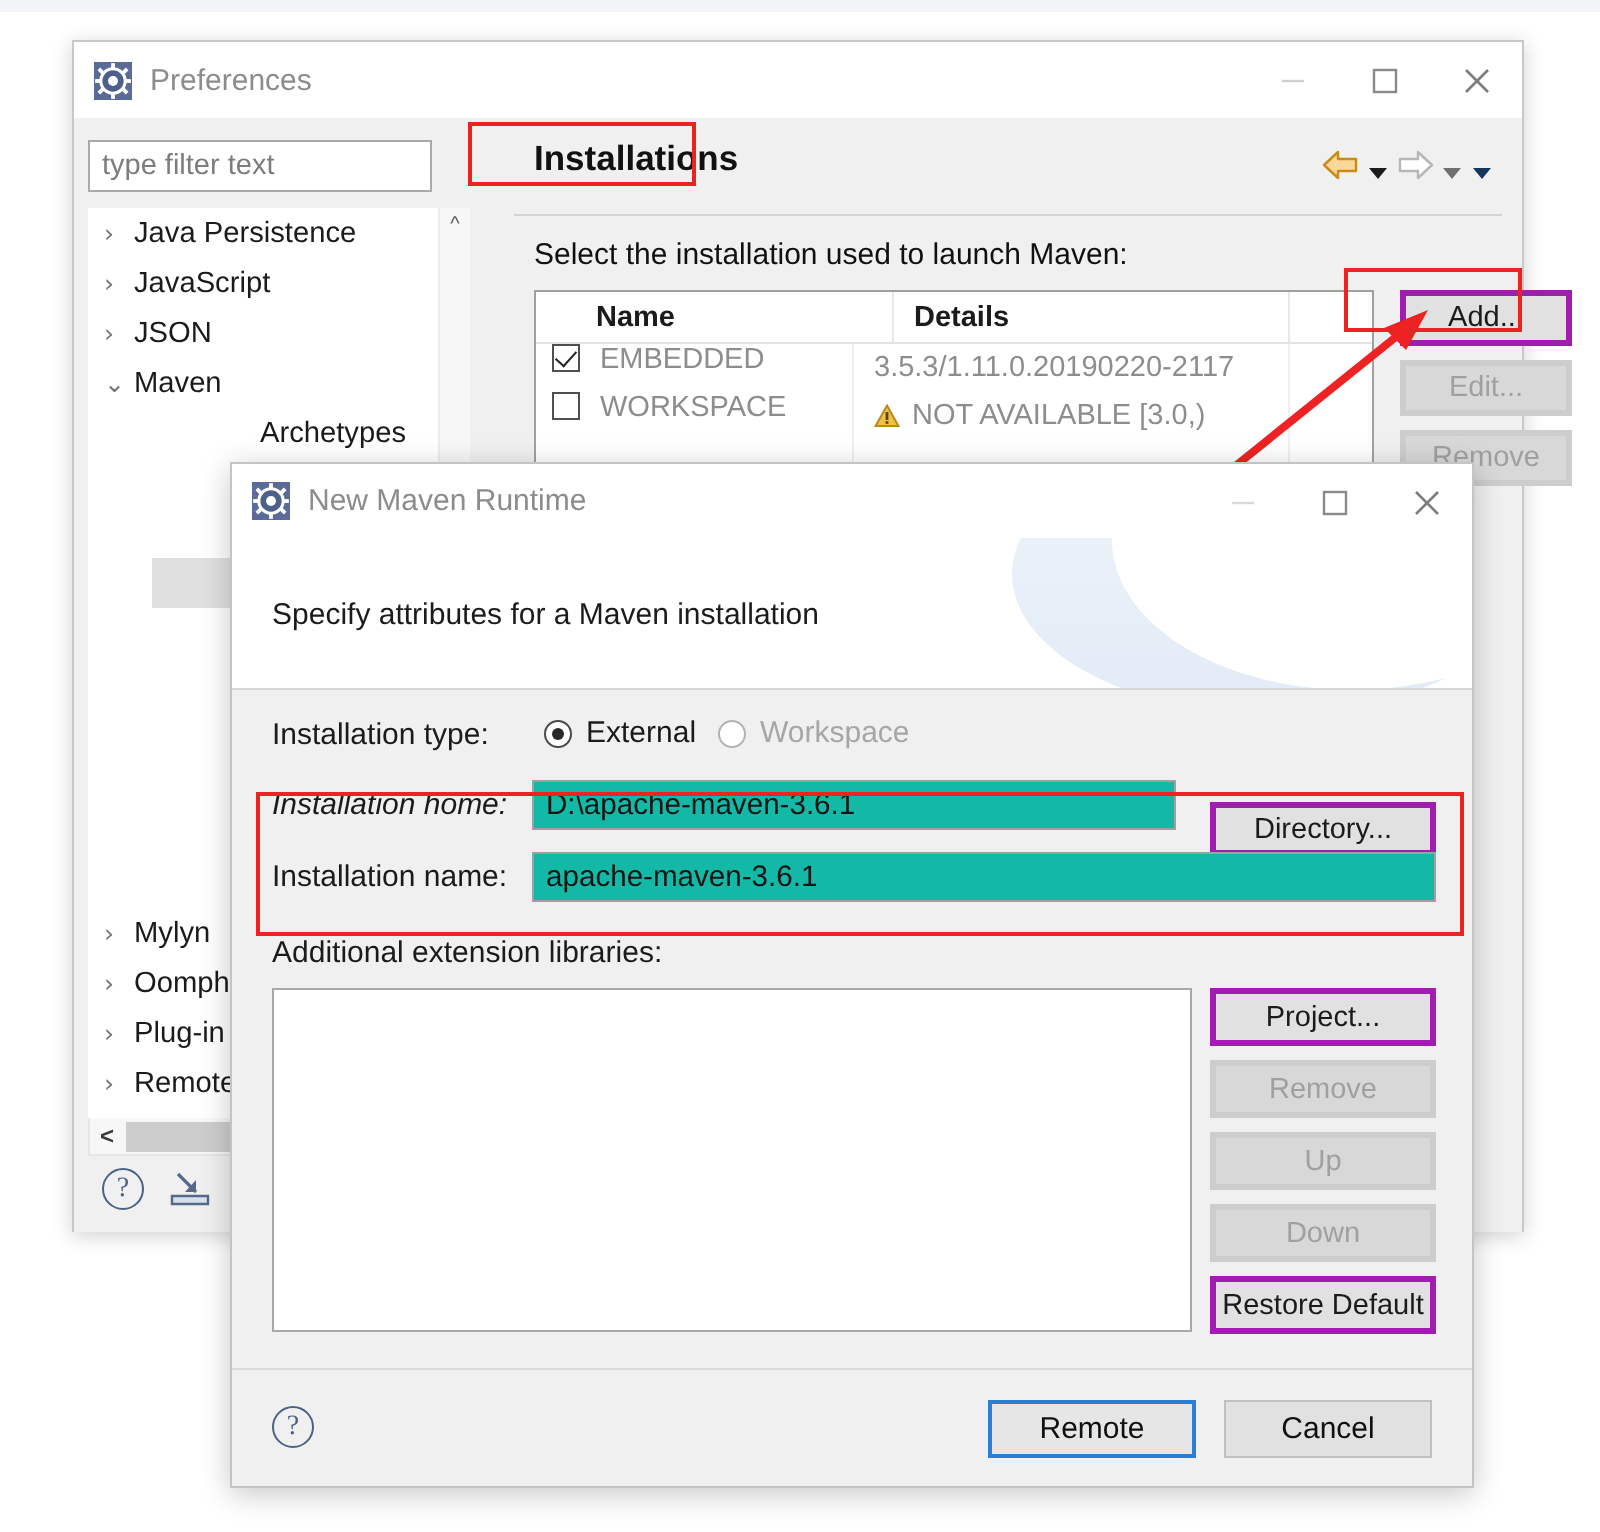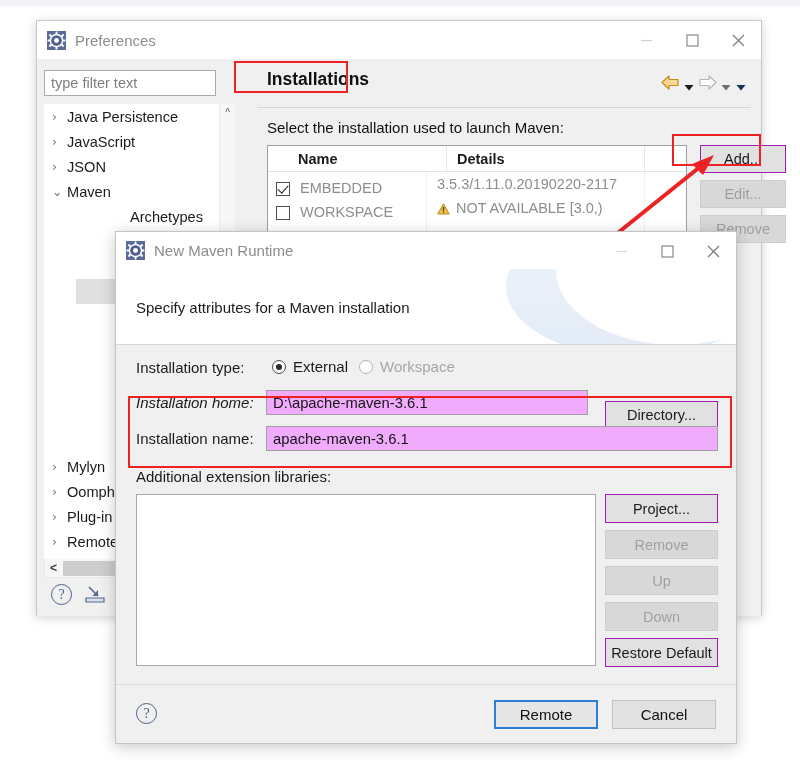--- a/index.html
+++ b/index.html
@@ -166,40 +166,40 @@
   }
   .it-header {
     height: 26px; display: flex; border-bottom: 1px solid #e3e3e3;
     color: #1b1b1b;
     padding-left: 20px;
   }
   .it-h-name { width: 158px; padding-left: 10px; display: flex; align-items: center; font-weight: 600; }
   .it-h-det  { flex: 1; padding-left: 10px; display: flex; align-items: center; border-left: 1px solid #e8e8e8; font-weight: 600; }
   .it-h-last { width: 42px; border-left: 1px solid #e8e8e8; }
   .it-row { height: 24px; display: flex; color: #8d8d8d; }
-  .it-c-name { width: 158px; display: flex; align-items: flex-end; padding-left: 8px; gap: 10px; }
+  .it-c-name { width: 158px; display: flex; align-items: flex-start; padding-left: 8px; gap: 10px; }
   .it-c-det  { flex: 1; display: flex; align-items: center; padding-left: 10px; gap: 6px; border-left: 1px solid #f0f0f0; }
   .it-c-last { width: 42px; border-left: 1px solid #f0f0f0; }
   .it-row-empty { height: 22px; display: flex; }
   .cbx {
     width: 14px; height: 14px; border: 1.4px solid #4f4f4f; background: #fff;
     position: relative; flex: none;
   }
   .cbx.on::after {
     content: ""; position: absolute; left: 3px; top: 0px;
     width: 5px; height: 9px;
     border: solid #222; border-width: 0 1.8px 1.8px 0;
     transform: rotate(42deg);
   }
   .warn-ico { width: 13px; height: 12px; flex: none; }
 
   
   .btn {
     font-size: 14.5px;
-    background: #e1e1e1; border: 1px solid #a21caf;
+    background: #e1e1e1; border: 3px solid #a21caf;
     color: #1b1b1b;
     display: flex; align-items: center; justify-content: center;
   }
   .btn.disabled { color: #a0a0a0; background: #d8d8d8; border-color: #cdcdcd; }
   .tbl-btn { position: absolute; width: 86px; height: 28px; left: 455px; }
   #btn-add    { top: 86px; }
   #btn-edit   { top: 121px; }
   #btn-remove { top: 156px; }
 
   
@@ -256,21 +256,21 @@
   .radio.on::after {
     content: ""; position: absolute; left: 3px; top: 3px;
     width: 6px; height: 6px; border-radius: 50%; background: #2a2a2a;
   }
   .radio.dis { border-color: #b3b3b3; }
   .radio-item { position: absolute; display: flex; align-items: center; gap: 7px; font-size: 15px; color: #1b1b1b; }
   .radio-item.dis { color: #a6a6a6; }
 
   .textfield {
     position: absolute; height: 25px;
-    background: #f0abfc; border: 1px solid #a0a0a0;
+    background: #14b8a6; border: 1px solid #a0a0a0;
     display: flex; align-items: center; padding-left: 6px;
     font-size: 14.8px; color: #141414;
   }
 
   .listbox {
     position: absolute; left: 20px; top: 149px;
     width: 460px; height: 172px;
     background: #ffffff; border: 1px solid #a9a9a9;
   }
   .side-btn { position: absolute; left: 489px; width: 113px; height: 29px; }

